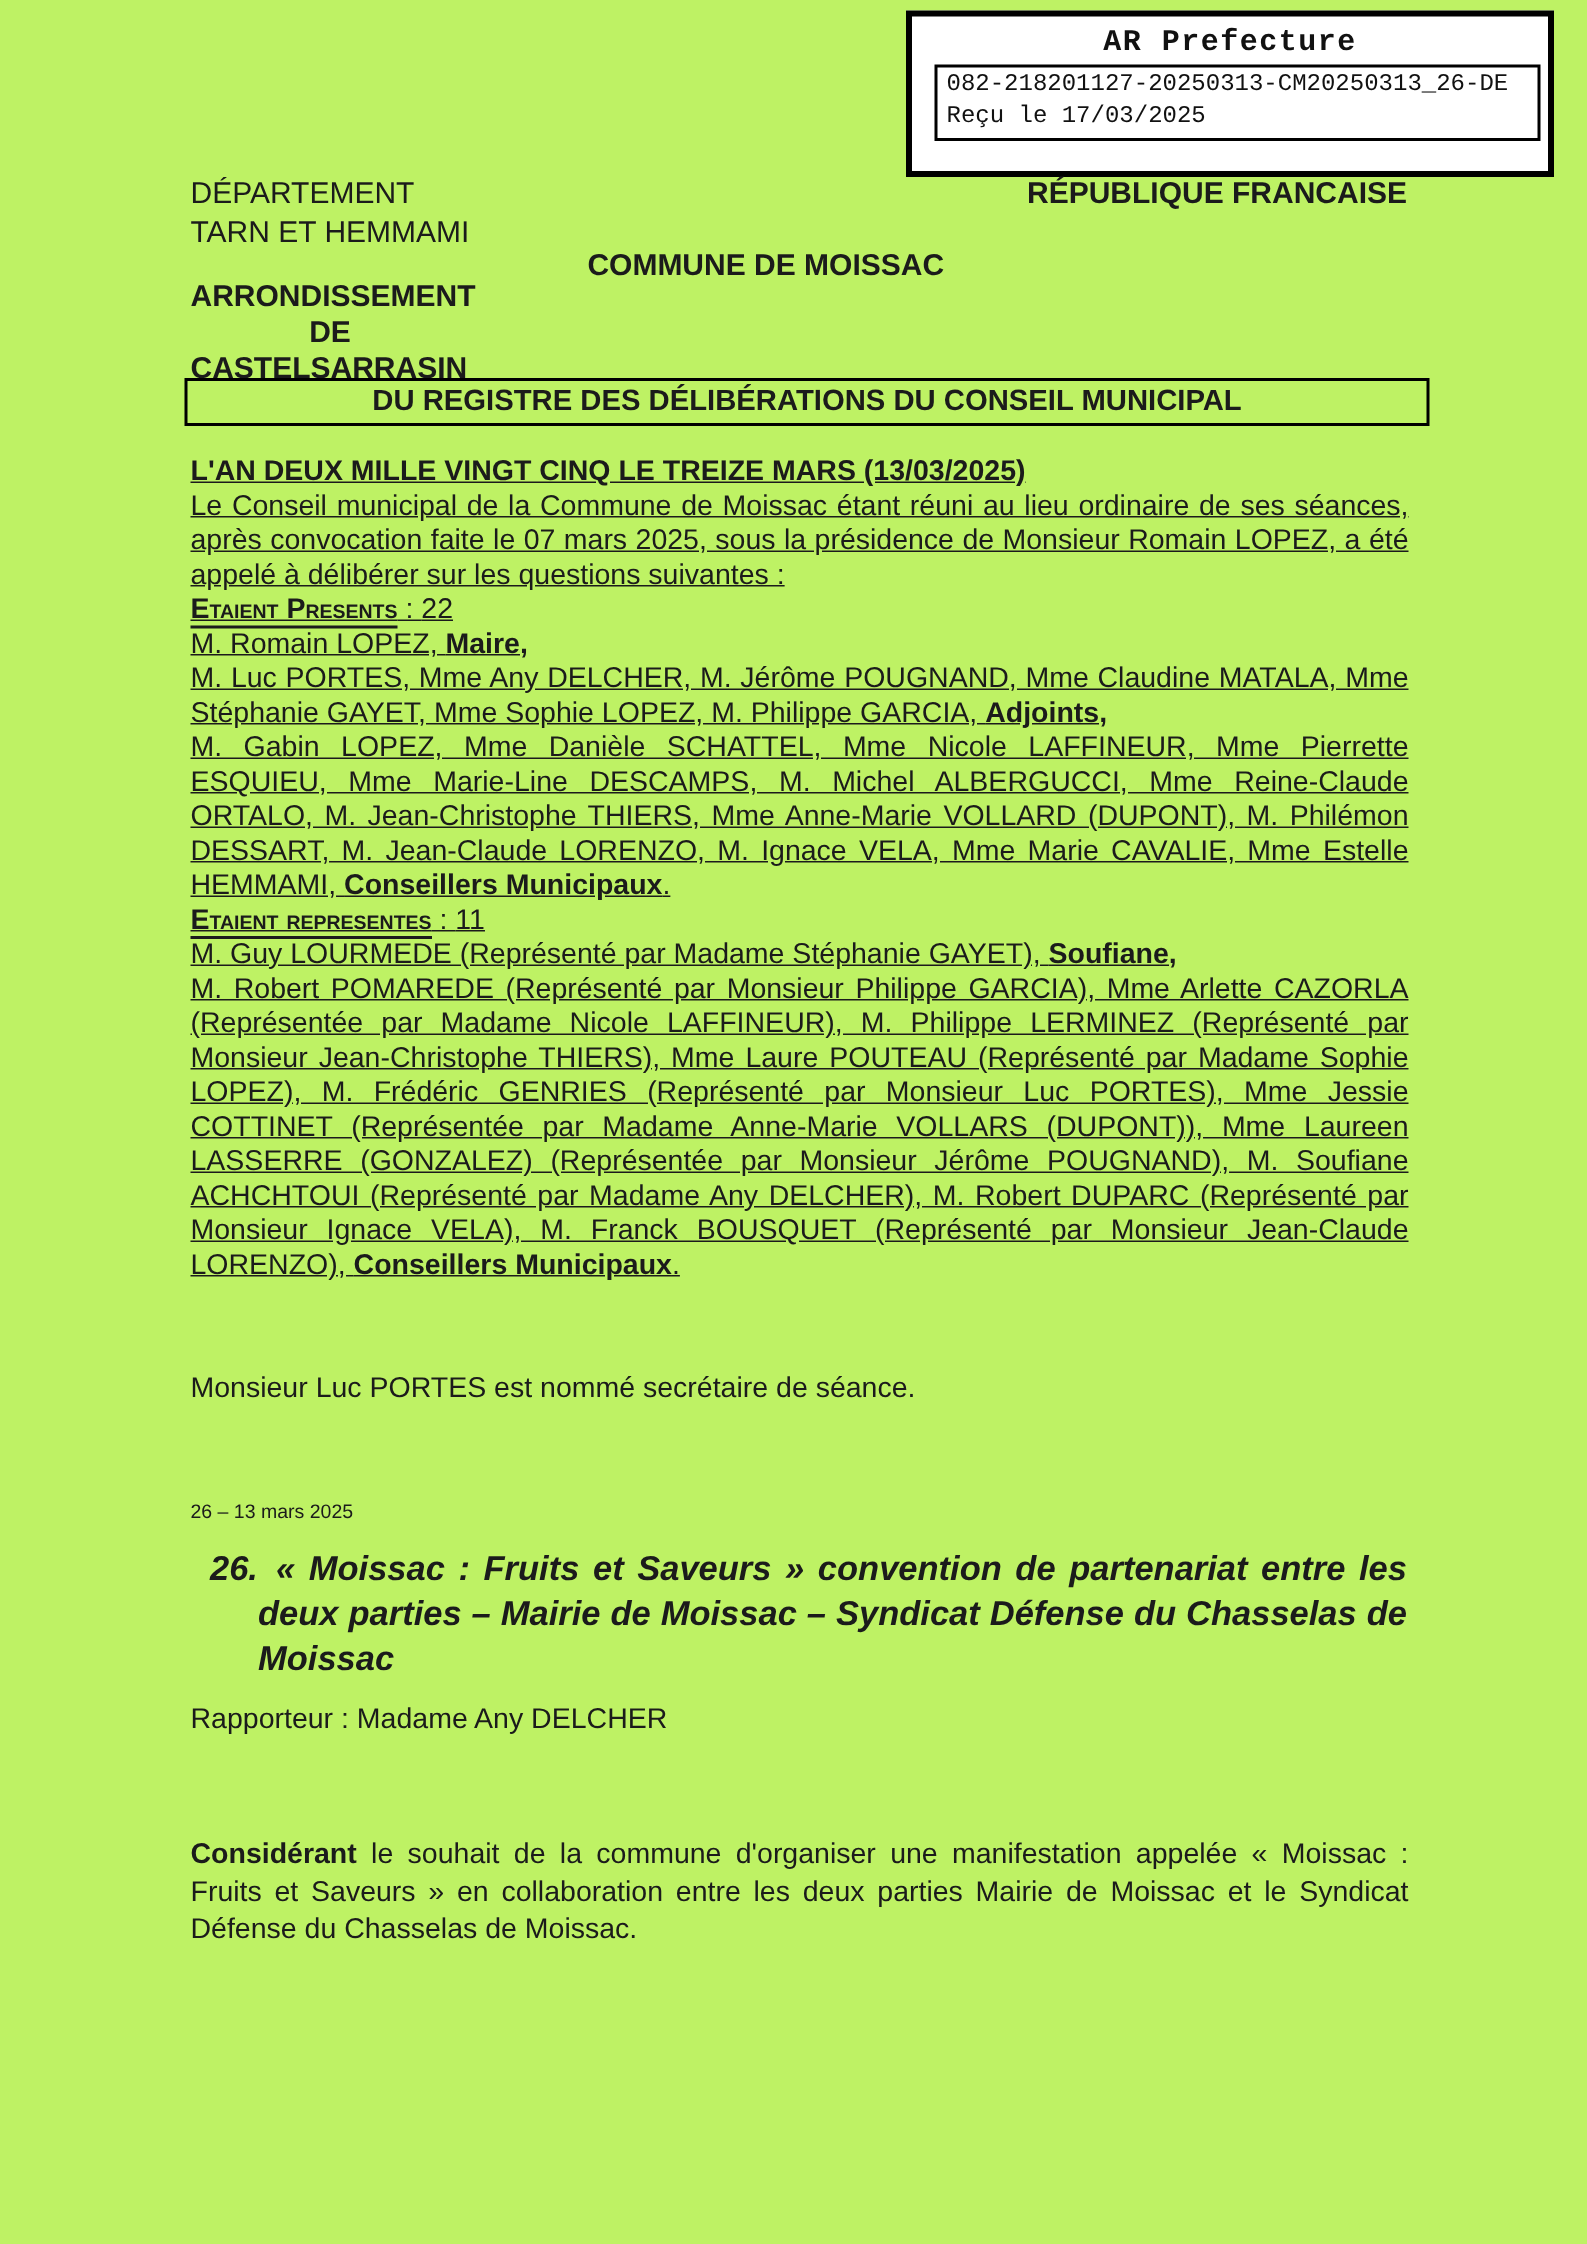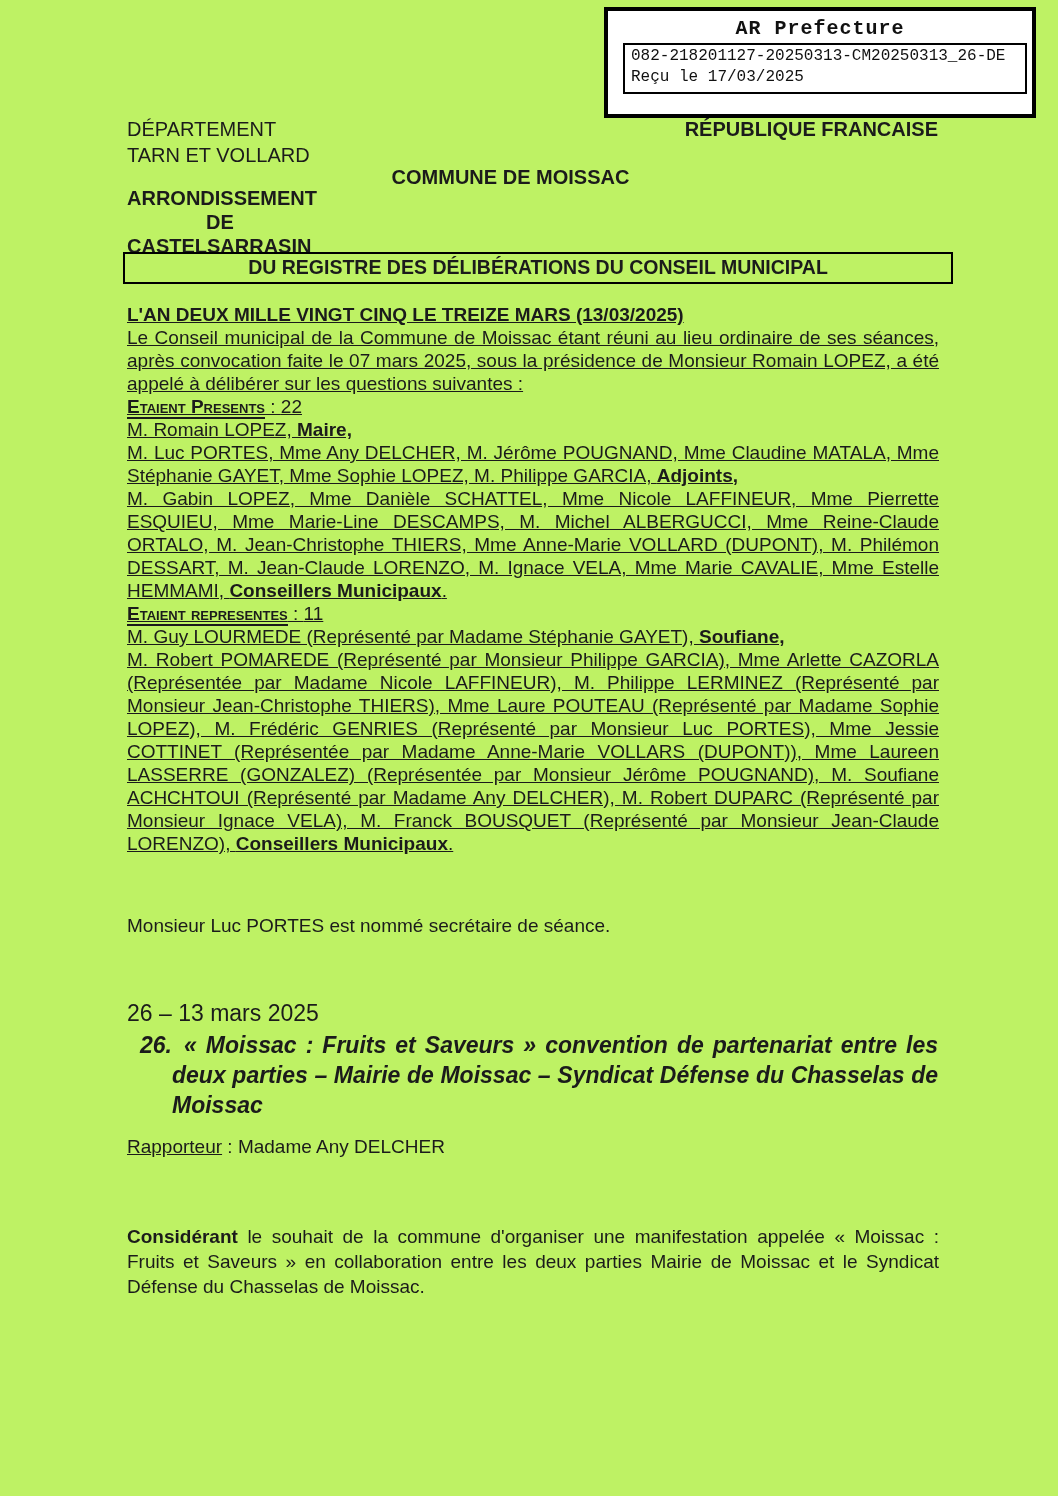--- a/index.html
+++ b/index.html
@@ -89,39 +89,39 @@
     font-weight: bold;
     border-bottom: 2px solid #1b1b1b;
   }
 
   .secretary-line {
     position: absolute; left: 127px; top: 915px;
     font-size: 19px;
   }
   .delib-ref {
     position: absolute; left: 127px; top: 1000px;
-    font-size: 23px;
+    font-size: 13px;
   }
 
   
   .delib-title {
     position: absolute; left: 140px; top: 1030px; width: 798px;
     box-sizing: border-box;
     padding-left: 32px; text-indent: -32px;
     font-weight: bold; font-style: italic;
     font-size: 23px; line-height: 30px;
     text-align: justify;
   }
   .delib-num { margin-right: 12px; }
 
   .rapporteur-line {
     position: absolute; left: 127px; top: 1136px;
     font-size: 19px;
   }
-  .underlined { text-decoration: underline; }
+  .underlined { }
 
   .considerant {
     position: absolute; left: 127px; top: 1224px; width: 812px;
     font-size: 19px; line-height: 25px;
     text-align: justify;
   }
 </style>
 </head>
 <body>
 
@@ -130,21 +130,21 @@
   <div class="stamp">
     <div class="stamp-title">AR Prefecture</div>
     <div class="stamp-inner">
       <div>082-218201127-20250313-CM20250313_26-DE</div>
       <div>Reçu le 17/03/2025</div>
     </div>
   </div>
 
   <div class="hdr-department">
     <div>DÉPARTEMENT</div>
-    <div>TARN ET VOLLARD</div>
+    <div>TARN ET HEMMAMI</div>
   </div>
   <div class="hdr-republic">RÉPUBLIQUE FRANCAISE</div>
   <div class="hdr-commune">COMMUNE DE MOISSAC</div>
   <div class="hdr-arrondissement">
     <div>ARRONDISSEMENT</div>
     <div class="centered">DE</div>
     <div>CASTELSARRASIN</div>
   </div>
 
   <div class="extrait-box">

